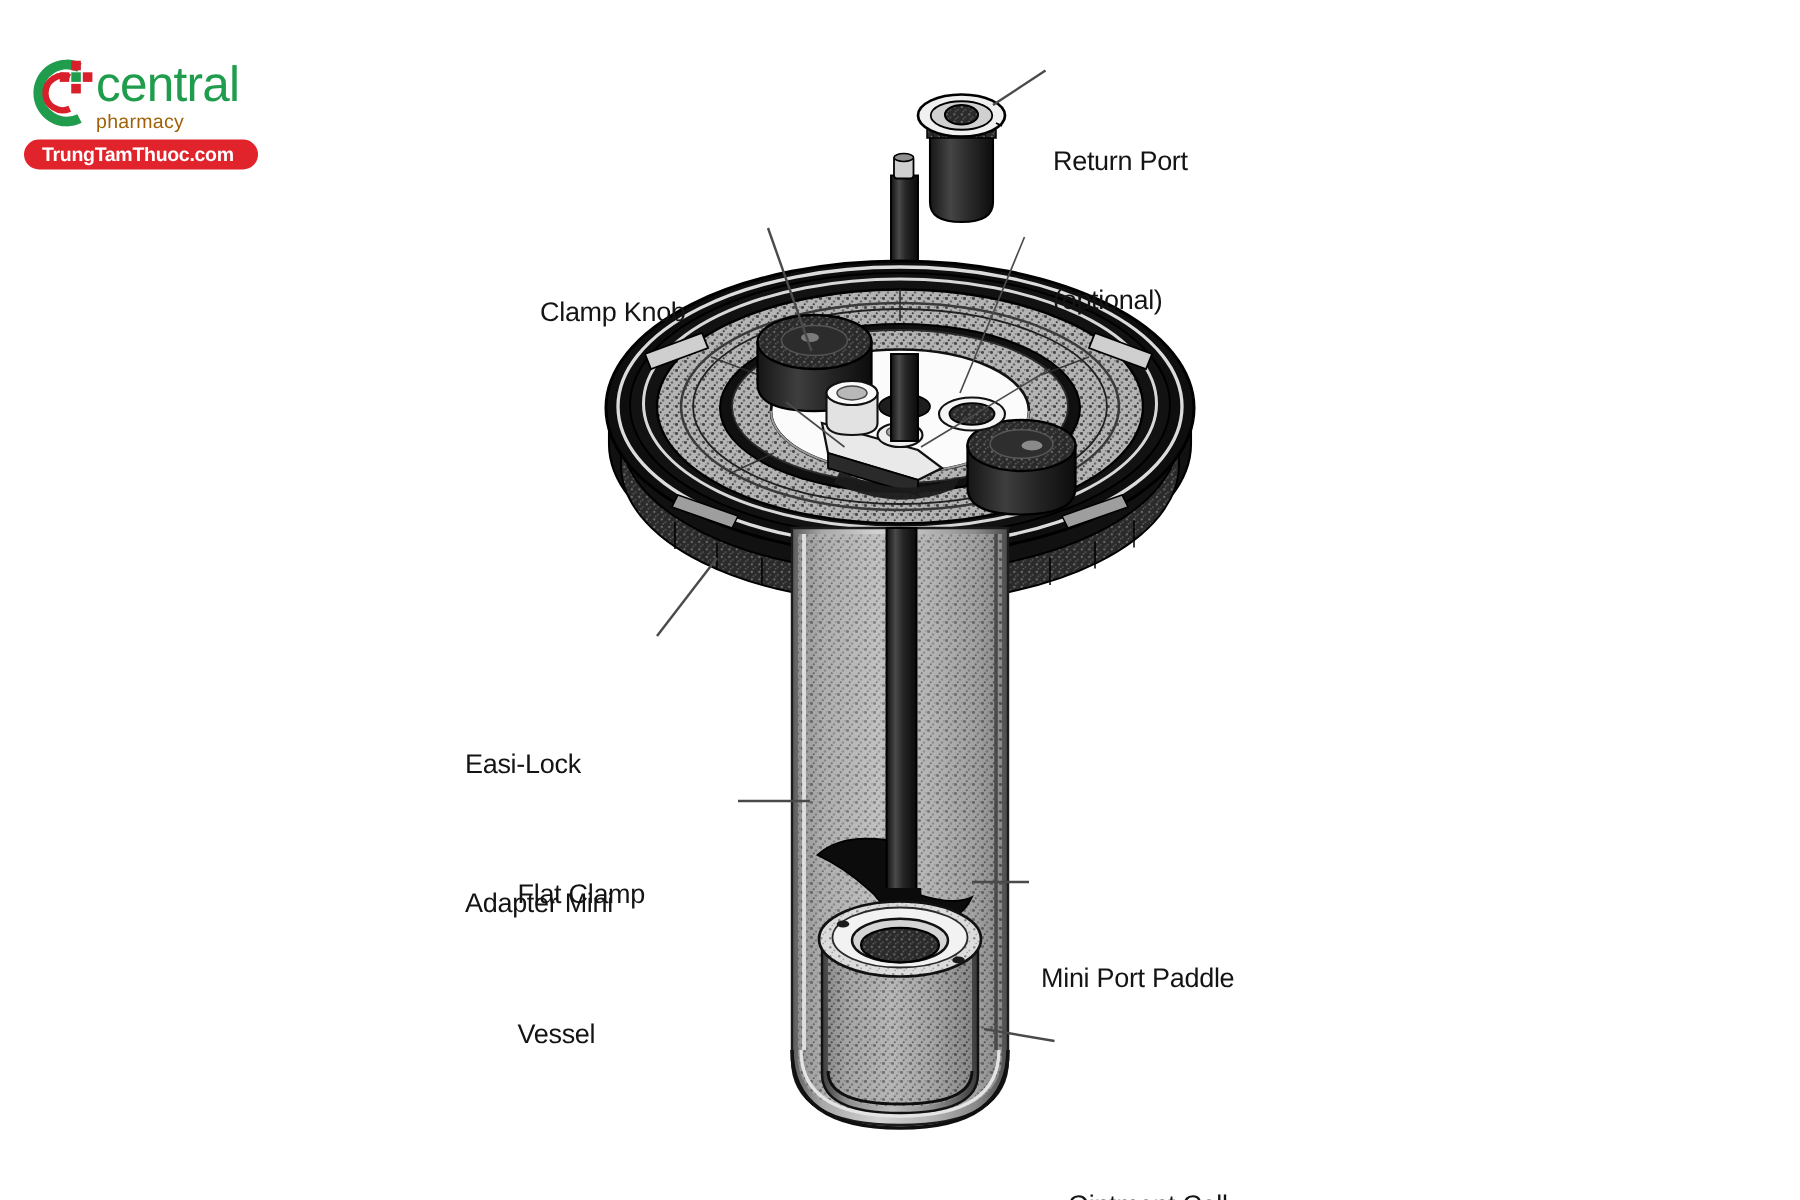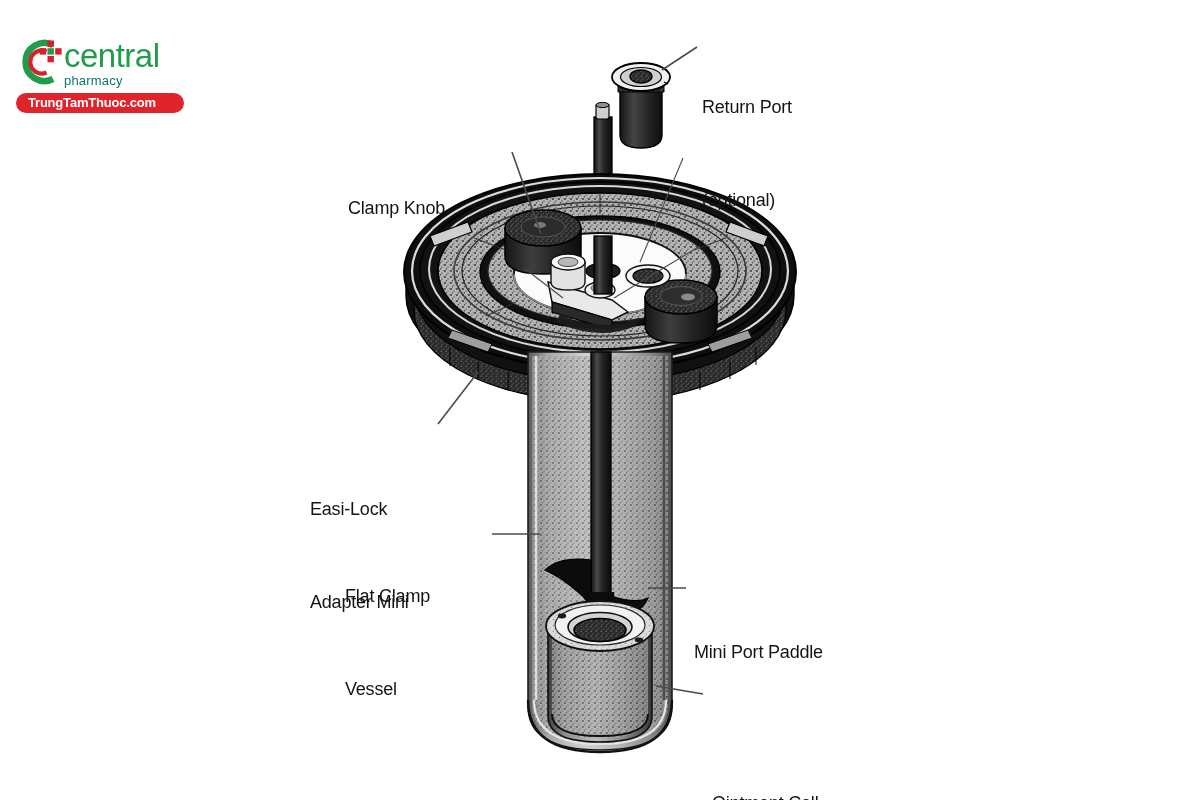--- a/index.html
+++ b/index.html
@@ -43,31 +43,31 @@
     font-size: 33px;
     line-height: 34px;
     color: #1f9d4d;
     font-weight: 400;
     letter-spacing: -0.5px;
   }
   .logo-pharmacy {
     display: block;
     font-size: 13px;
     line-height: 14px;
-    color: #0f766e;
+    color: #a16207;
     letter-spacing: 0.2px;
     margin-top: 1px;
   }
   #logo-banner {
     position: absolute;
     left: 8px;
     top: 60px;
     background: #e1232c;
     border-radius: 10px;
-    padding: 2px 28px 3px 12px;
+    padding: 2px 16px 3px 12px;
     color: #ffffff;
     font-size: 13px;
     font-weight: bold;
     letter-spacing: -0.2px;
     white-space: nowrap;
   }
 
   
   #diagram {
     position: absolute;
@@ -364,21 +364,21 @@
       <line x1="700" y1="246" x2="614" y2="298" stroke-width="1.1"></line>
       <line x1="563" y1="298" x2="524" y2="268" stroke-width="1.1"></line>
     </g>
   </svg>
 
   <div class="label" style="left:702px; top:30px;">
     <span class="ln">Return Port</span>
     <span class="ln">(optional)</span>
   </div>
 
-  <div class="label" style="left:348px; top:131px;">
+  <div class="label" style="left:360px; top:131px;">
     <span class="ln">Clamp Knob</span>
   </div>
 
   <div class="label" style="left:310px; top:432px;">
     <span class="ln">Easi-Lock</span>
     <span class="ln">Adapter Mini</span>
   </div>
 
   <div class="label" style="left:345px; top:519px;">
     <span class="ln">Flat Clamp</span>

